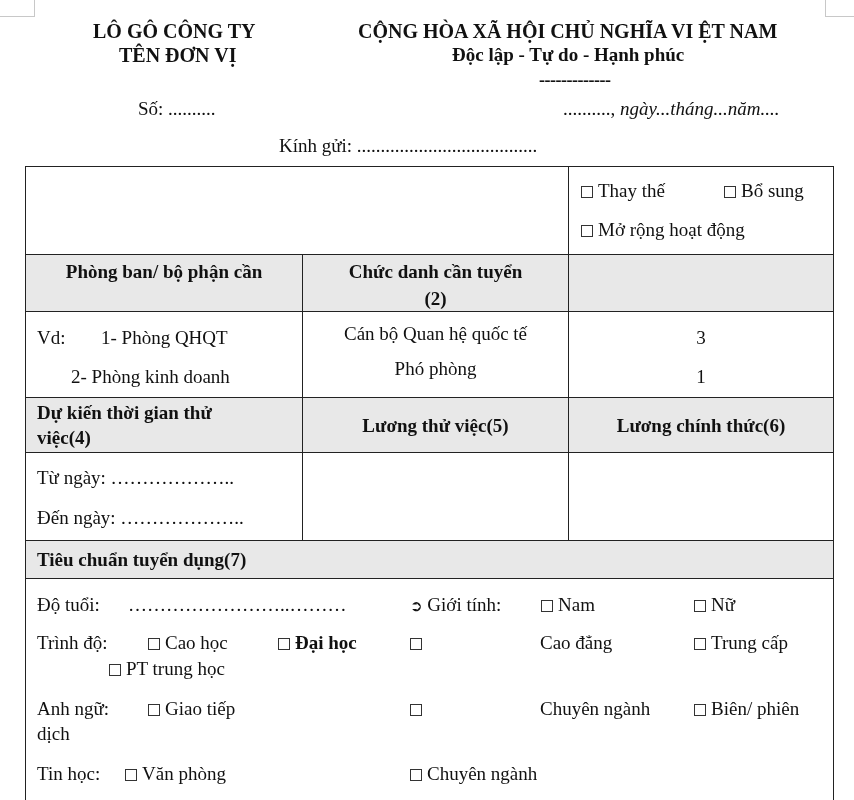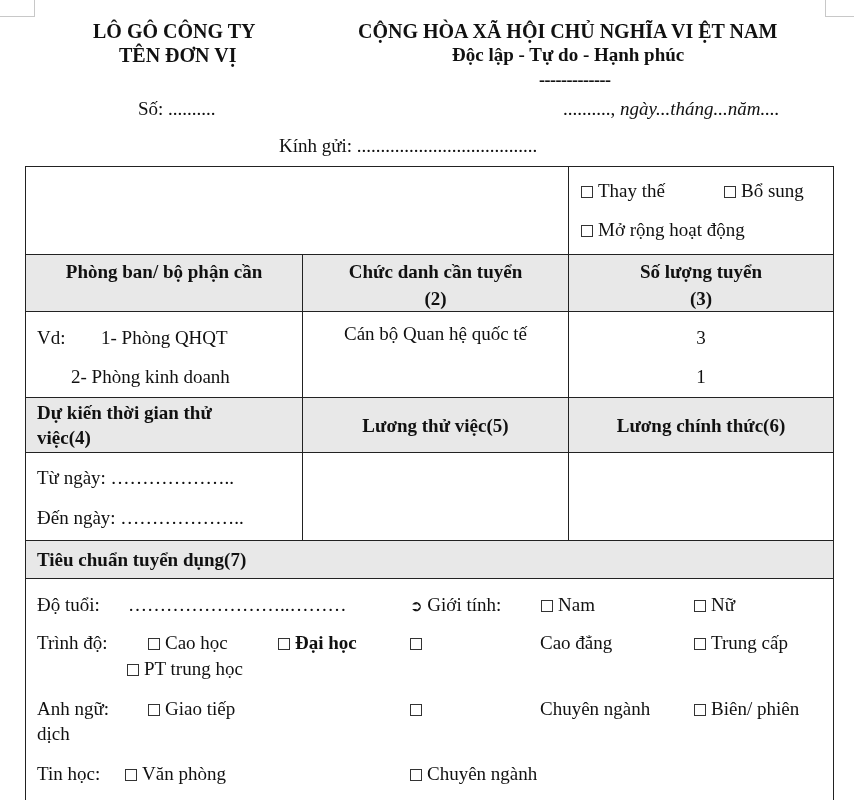--- a/index.html
+++ b/index.html
@@ -59,29 +59,26 @@
   <div class="abs" style="left:698px; top:13px;"><span class="box"></span><span>Bổ sung</span></div>
   <div class="abs" style="left:555px; top:52px;"><span class="box"></span><span>Mở rộng hoạt động</span></div>
 
   <div class="cell hdr" style="left:0; top:91px; width:276px;">
       <div>Phòng ban/ bộ phận cần</div>
     </div>
   <div class="cell hdr" style="left:277px; top:91px; width:265px;">
       <div>Chức danh cần tuyển</div>
       <div>(2)</div>
     </div>
-  <div class="cell hdr" style="left:543px; top:91px; width:264px;">
-      <div>Số lượng tuyển</div>
-      <div>(3)</div>
-    </div>
 
   <div class="abs" style="left:11px; top:160px;">Vd:</div>
   <div class="abs" style="left:75px; top:160px;">1- Phòng QHQT</div>
   <div class="abs" style="left:45px; top:199px;">2- Phòng kinh doanh</div>
   <div class="cell center" style="left:277px; top:156px; width:265px;">Cán bộ Quan hệ quốc tế</div>
+  <div class="cell center" style="left:277px; top:191px; width:265px;">Phó phòng</div>
   <div class="cell center" style="left:543px; top:160px; width:264px;">3</div>
   <div class="cell center" style="left:543px; top:199px; width:264px;">1</div>
 
   <div class="abs b" style="left:11px; top:233px; line-height:25px; white-space:normal; width:250px;">
       <div>Dự kiến thời gian thử</div>
       <div>việc(4)</div>
     </div>
   <div class="cell hdr" style="left:277px; top:245px; width:265px;">Lương thử việc(5)</div>
   <div class="cell hdr" style="left:543px; top:245px; width:264px;">Lương chính thức(6)</div>
 
@@ -97,21 +94,21 @@
   <div class="abs" style="left:384px; top:427px;"><span style="font-family:'DejaVu Sans',sans-serif; font-size:15px;">➲</span> <span>Giới tính:</span></div>
   <div class="abs" style="left:515px; top:427px;"><span class="box"></span><span>Nam</span></div>
   <div class="abs" style="left:668px; top:427px;"><span class="box"></span><span>Nữ</span></div>
 
   <div class="abs" style="left:11px; top:465px;">Trình độ:</div>
   <div class="abs" style="left:122px; top:465px;"><span class="box"></span><span>Cao học</span></div>
   <div class="abs" style="left:252px; top:465px;font-weight:bold;"><span class="box"></span><span>Đại học</span></div>
   <div class="abs" style="left:384px; top:465px;"><span class="box"></span><span></span></div>
   <div class="abs" style="left:514px; top:465px;">Cao đẳng</div>
   <div class="abs" style="left:668px; top:465px;"><span class="box"></span><span>Trung cấp</span></div>
-  <div class="abs" style="left:101px; top:491px;"><span class="box"></span><span>PT trung học</span></div>
+  <div class="abs" style="left:83px; top:491px;"><span class="box"></span><span>PT trung học</span></div>
 
   <div class="abs" style="left:11px; top:531px;">Anh ngữ:</div>
   <div class="abs" style="left:122px; top:531px;"><span class="box"></span><span>Giao tiếp</span></div>
   <div class="abs" style="left:384px; top:531px;"><span class="box"></span><span></span></div>
   <div class="abs" style="left:514px; top:531px;">Chuyên ngành</div>
   <div class="abs" style="left:668px; top:531px;"><span class="box"></span><span>Biên/ phiên</span></div>
   <div class="abs" style="left:11px; top:556px;">dịch</div>
 
   <div class="abs" style="left:11px; top:596px;">Tin học:</div>
   <div class="abs" style="left:99px; top:596px;"><span class="box"></span><span>Văn phòng</span></div>

